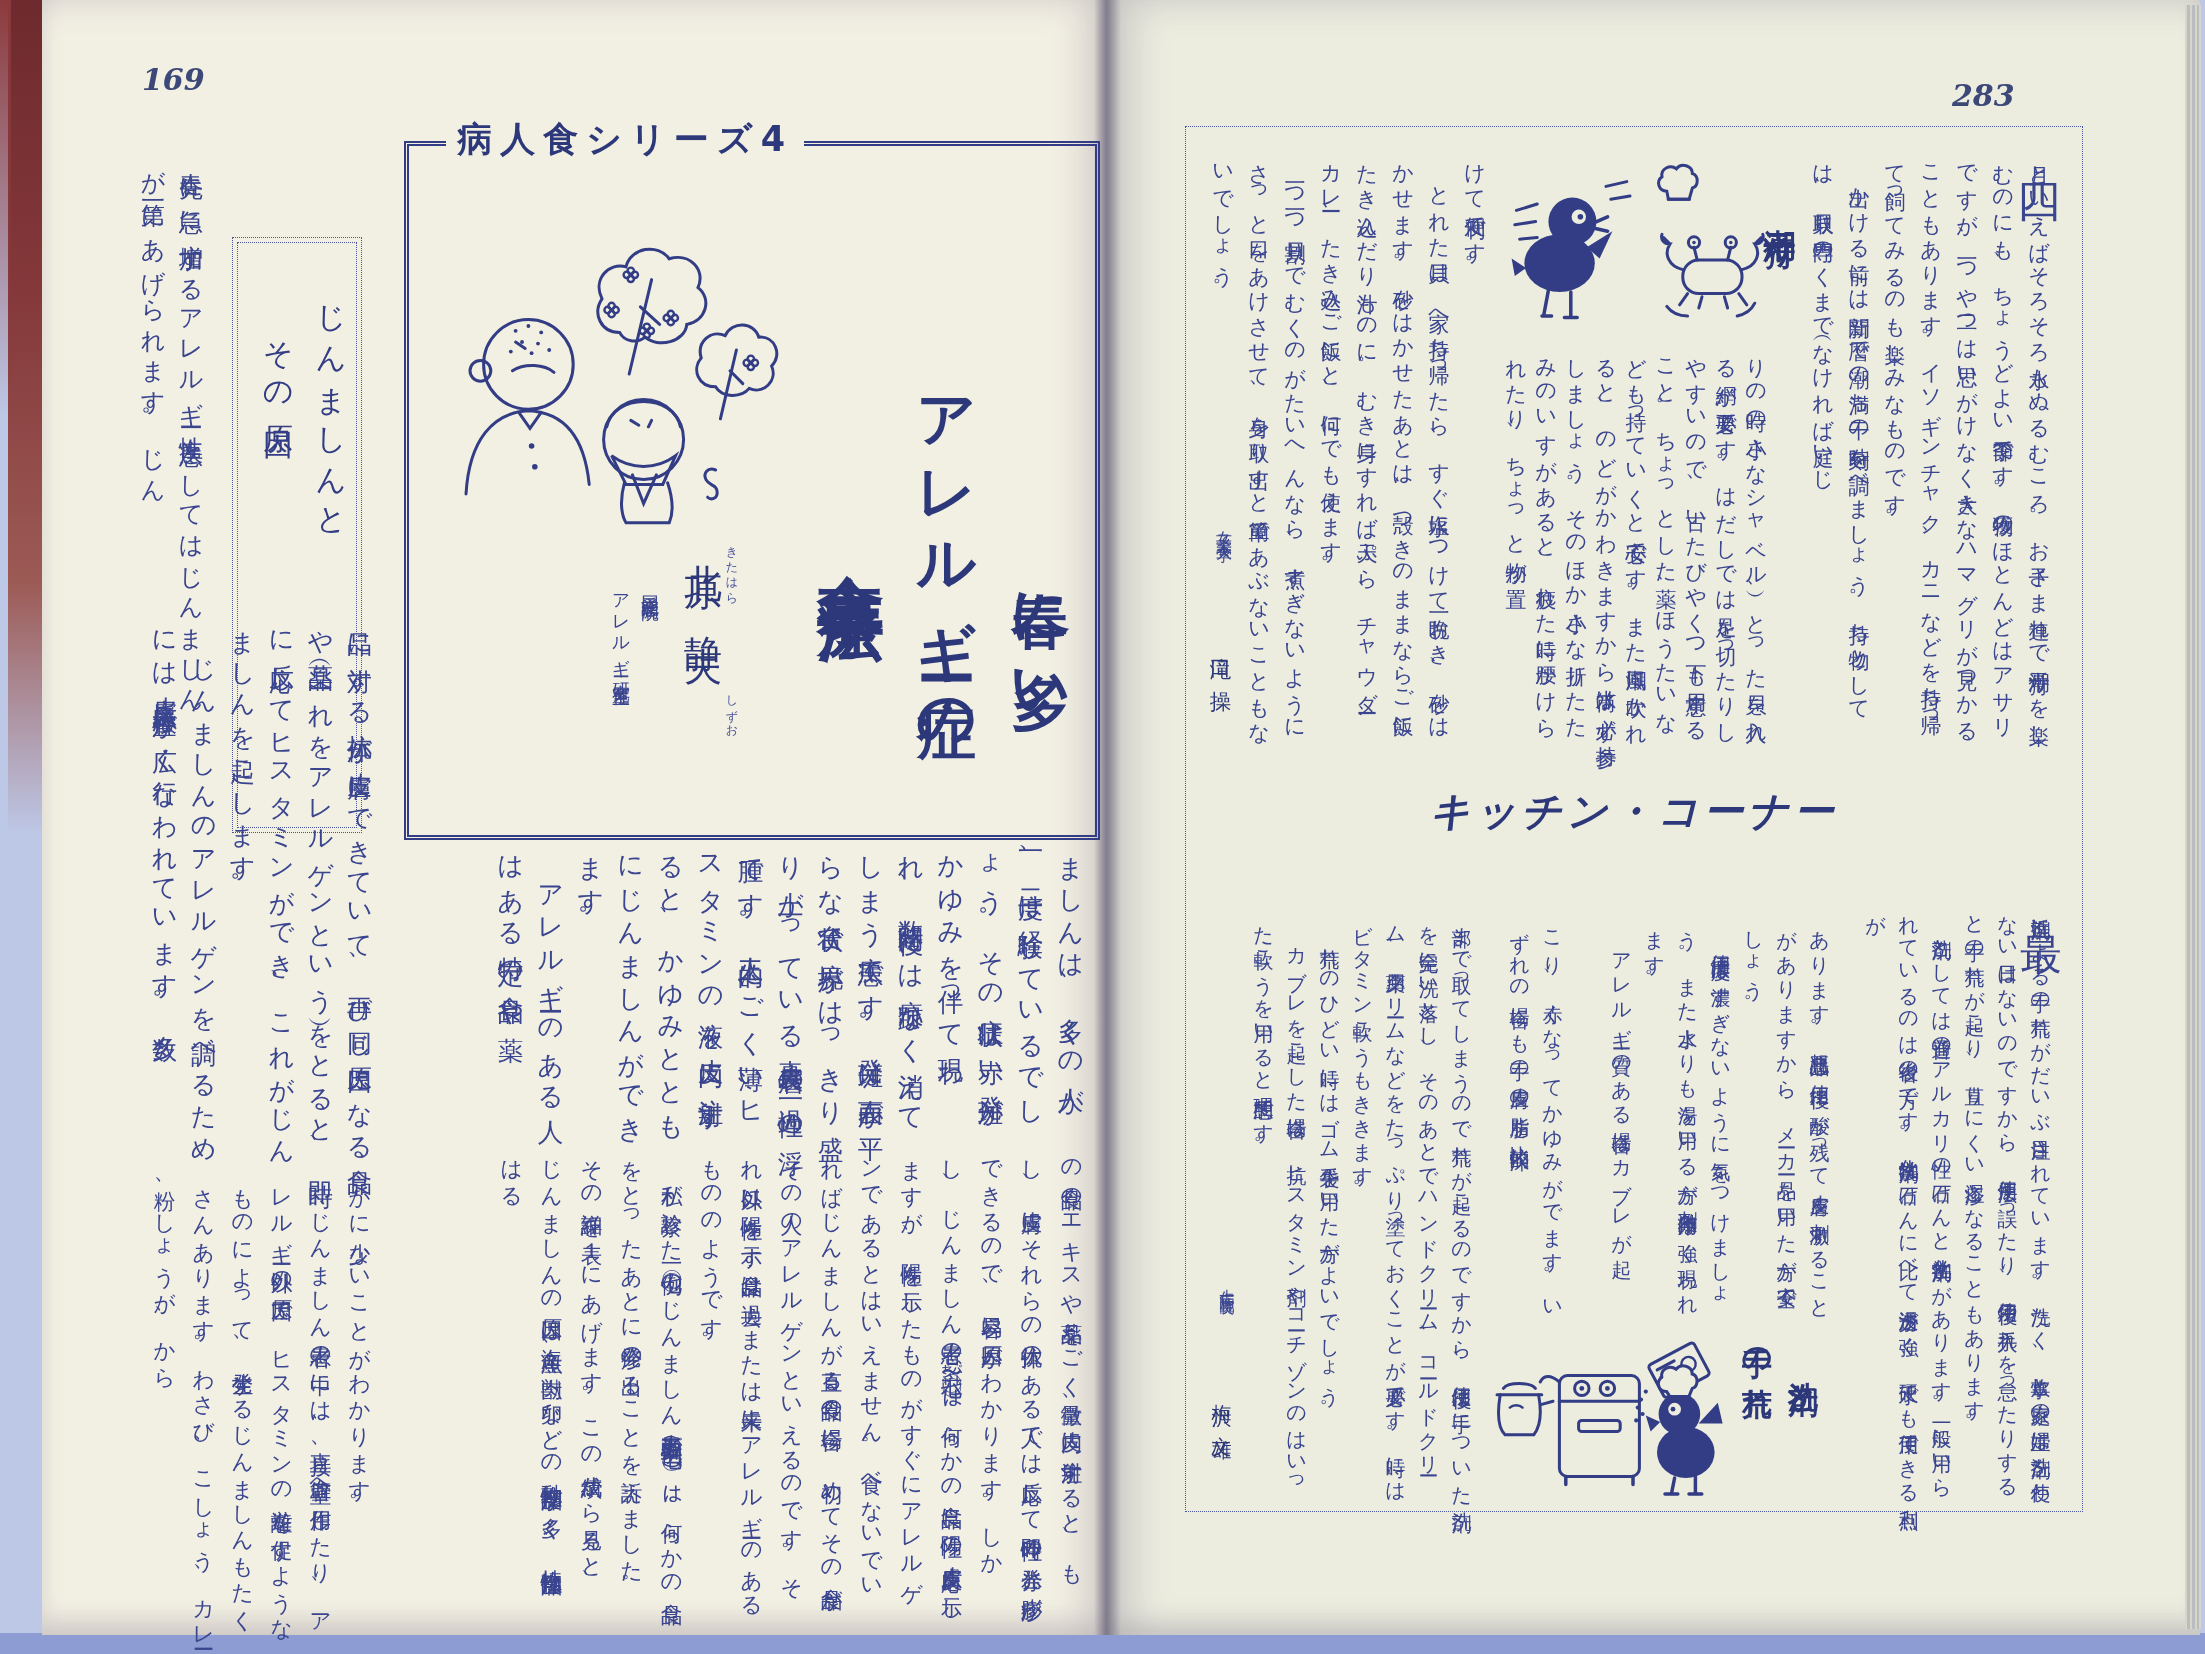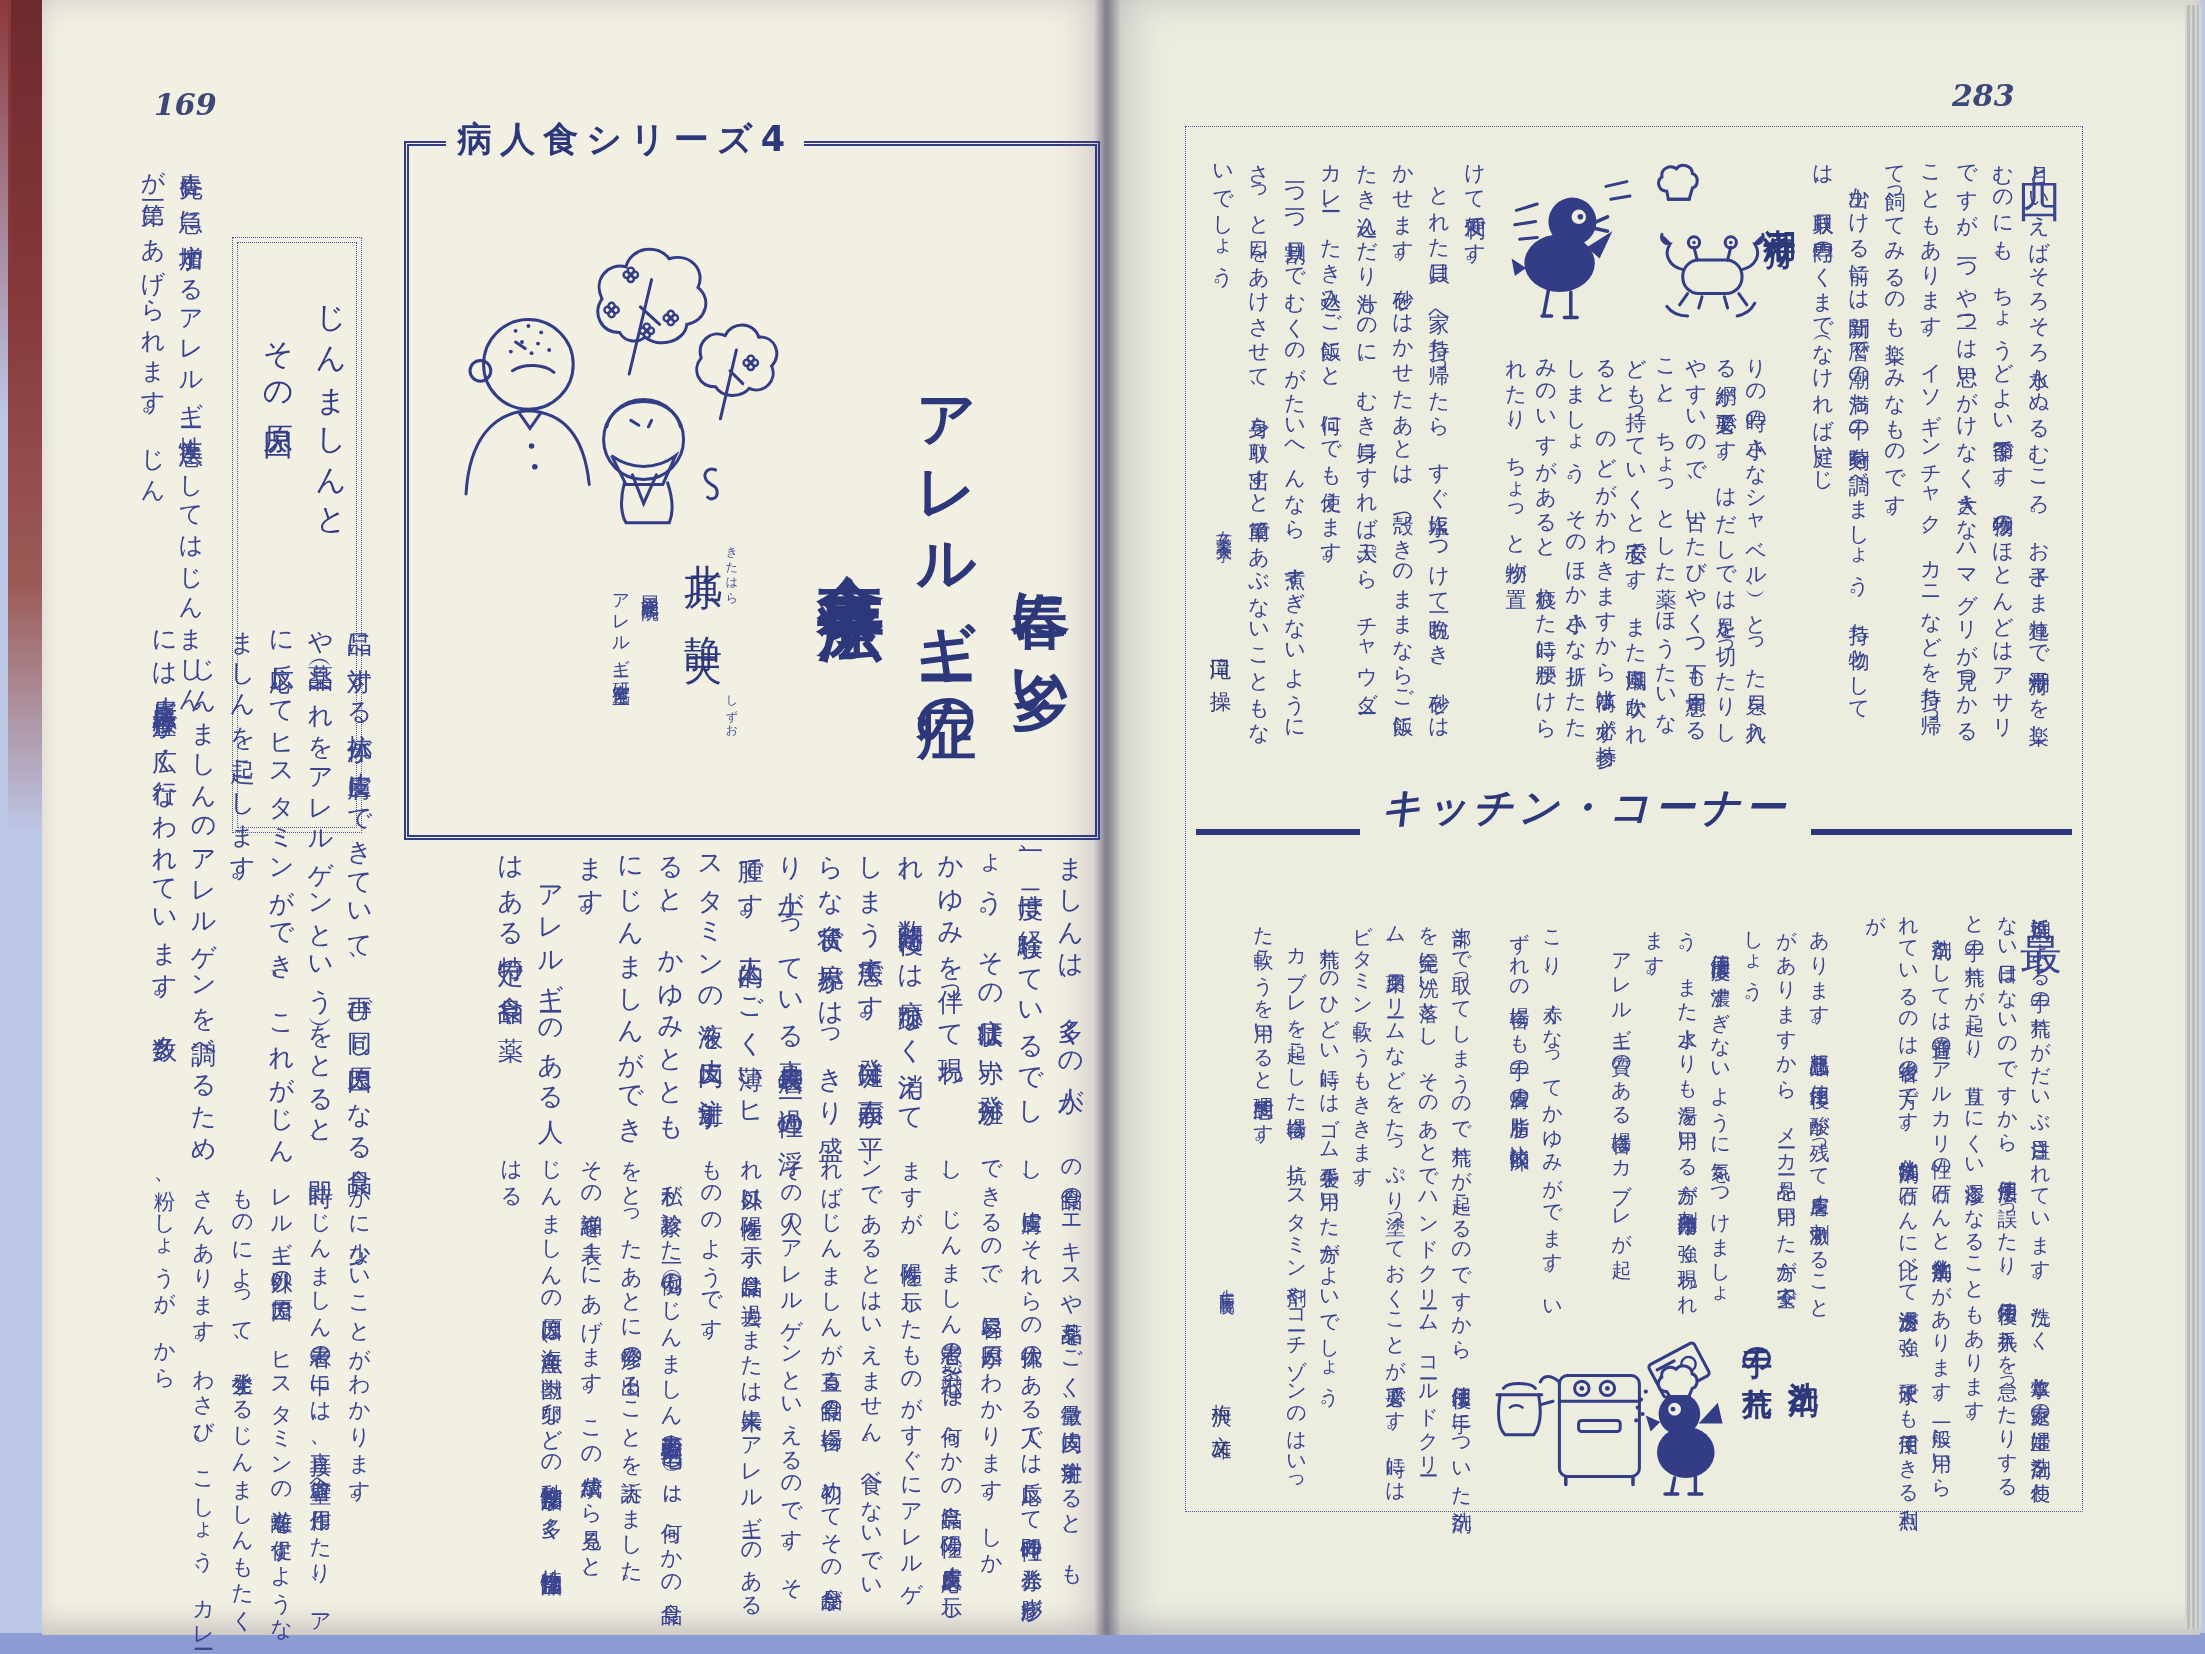--- a/index.html
+++ b/index.html
@@ -42,21 +42,21 @@
   .body-b{left:362px;top:1145px;width:729px;height:467px;font-size:21.6px;line-height:40px;letter-spacing:1.6px;}
   .body-ll{left:142px;top:1174px;width:237px;height:470px;font-size:21.6px;line-height:39px;letter-spacing:1.6px;}
   
   .rbox{position:absolute;left:1185px;top:126px;width:896px;height:1384px;border:1.6px dotted #4a55a0;}
   .r1{left:1804px;top:150px;width:253px;height:594px;font-size:21px;line-height:36px;letter-spacing:1.2px;}
   .shioh{left:1758px;top:204px;font-size:32px;letter-spacing:3.2px;font-weight:bold;color:#2c3879;}
   .r2{left:1497px;top:344px;width:274px;height:404px;font-size:21px;line-height:30px;letter-spacing:1.6px;}
   .r3{left:1201px;top:150px;width:292px;height:596px;font-size:21px;line-height:36px;letter-spacing:1.2px;}
   .sig-a1{left:1213px;top:518px;font-size:16px;letter-spacing:3.2px;}
   .sig-a2{left:1206px;top:640px;font-size:21.6px;letter-spacing:4px;color:#2c3879;}
-  .kitchen{position:absolute;left:1196px;top:784px;width:876px;height:51px;display:flex;align-items:flex-end;}
+  .kitchen{position:absolute;left:1196px;top:784px;width:876px;height:51px;display:flex;align-items:center;flex-direction:column;}
   .kitchen .rule{height:6.4px;background:#2c3879;}
   .kitchen .kc-label{font-size:40px;font-weight:bold;font-style:oblique;letter-spacing:4.8px;color:#2c3879;
        font-family:"DejaVu Sans","Liberation Sans",sans-serif;padding:0 21px;white-space:nowrap;}
   .b1{left:1828px;top:902px;width:230px;height:596px;font-size:20px;line-height:33px;letter-spacing:1.2px;}
   .b2{left:1606px;top:917px;width:230px;height:400px;font-size:20px;line-height:33px;letter-spacing:2px;}
   .senzai{left:1734px;top:1324px;font-size:30px;line-height:46px;letter-spacing:3.2px;font-weight:bold;color:#2c3879;}
   .b3{left:1502px;top:917px;width:67px;height:400px;font-size:20px;line-height:33px;letter-spacing:2px;}
   .b4{left:1248px;top:912px;width:230px;height:592px;font-size:20px;line-height:33px;letter-spacing:1.2px;}
   .sig-b1{left:1217px;top:1277px;font-size:15px;letter-spacing:2.4px;}
   .sig-b2{left:1209px;top:1388px;font-size:20px;letter-spacing:4px;color:#2c3879;}
@@ -70,21 +70,21 @@
 
   <div class="edge-red"></div>
   <div class="edge-red2"></div>
   <div class="bottom-strip"></div>
 
   <div class="page page-left"></div>
   <div class="page page-right"></div>
   <div class="gutter"></div>
   <div class="page-edge-lines"></div>
 
-  <div class="pagenum" style="left:142px;top:87px;margin-left:12px;">169</div>
+  <div class="pagenum" style="left:142px;top:62px;">169</div>
 
   <div class="vt serif lead">春先に急に増加するアレルギー性疾患としてはじんましんが第一にあげられます。じん</div>
 
   <div class="secbox">
     <div class="vt serif">じんましんと
 　その原因</div>
   </div>
 
   <div class="titlebox"></div>
   <div class="seriestab goth">病人食シリーズ4</div>

